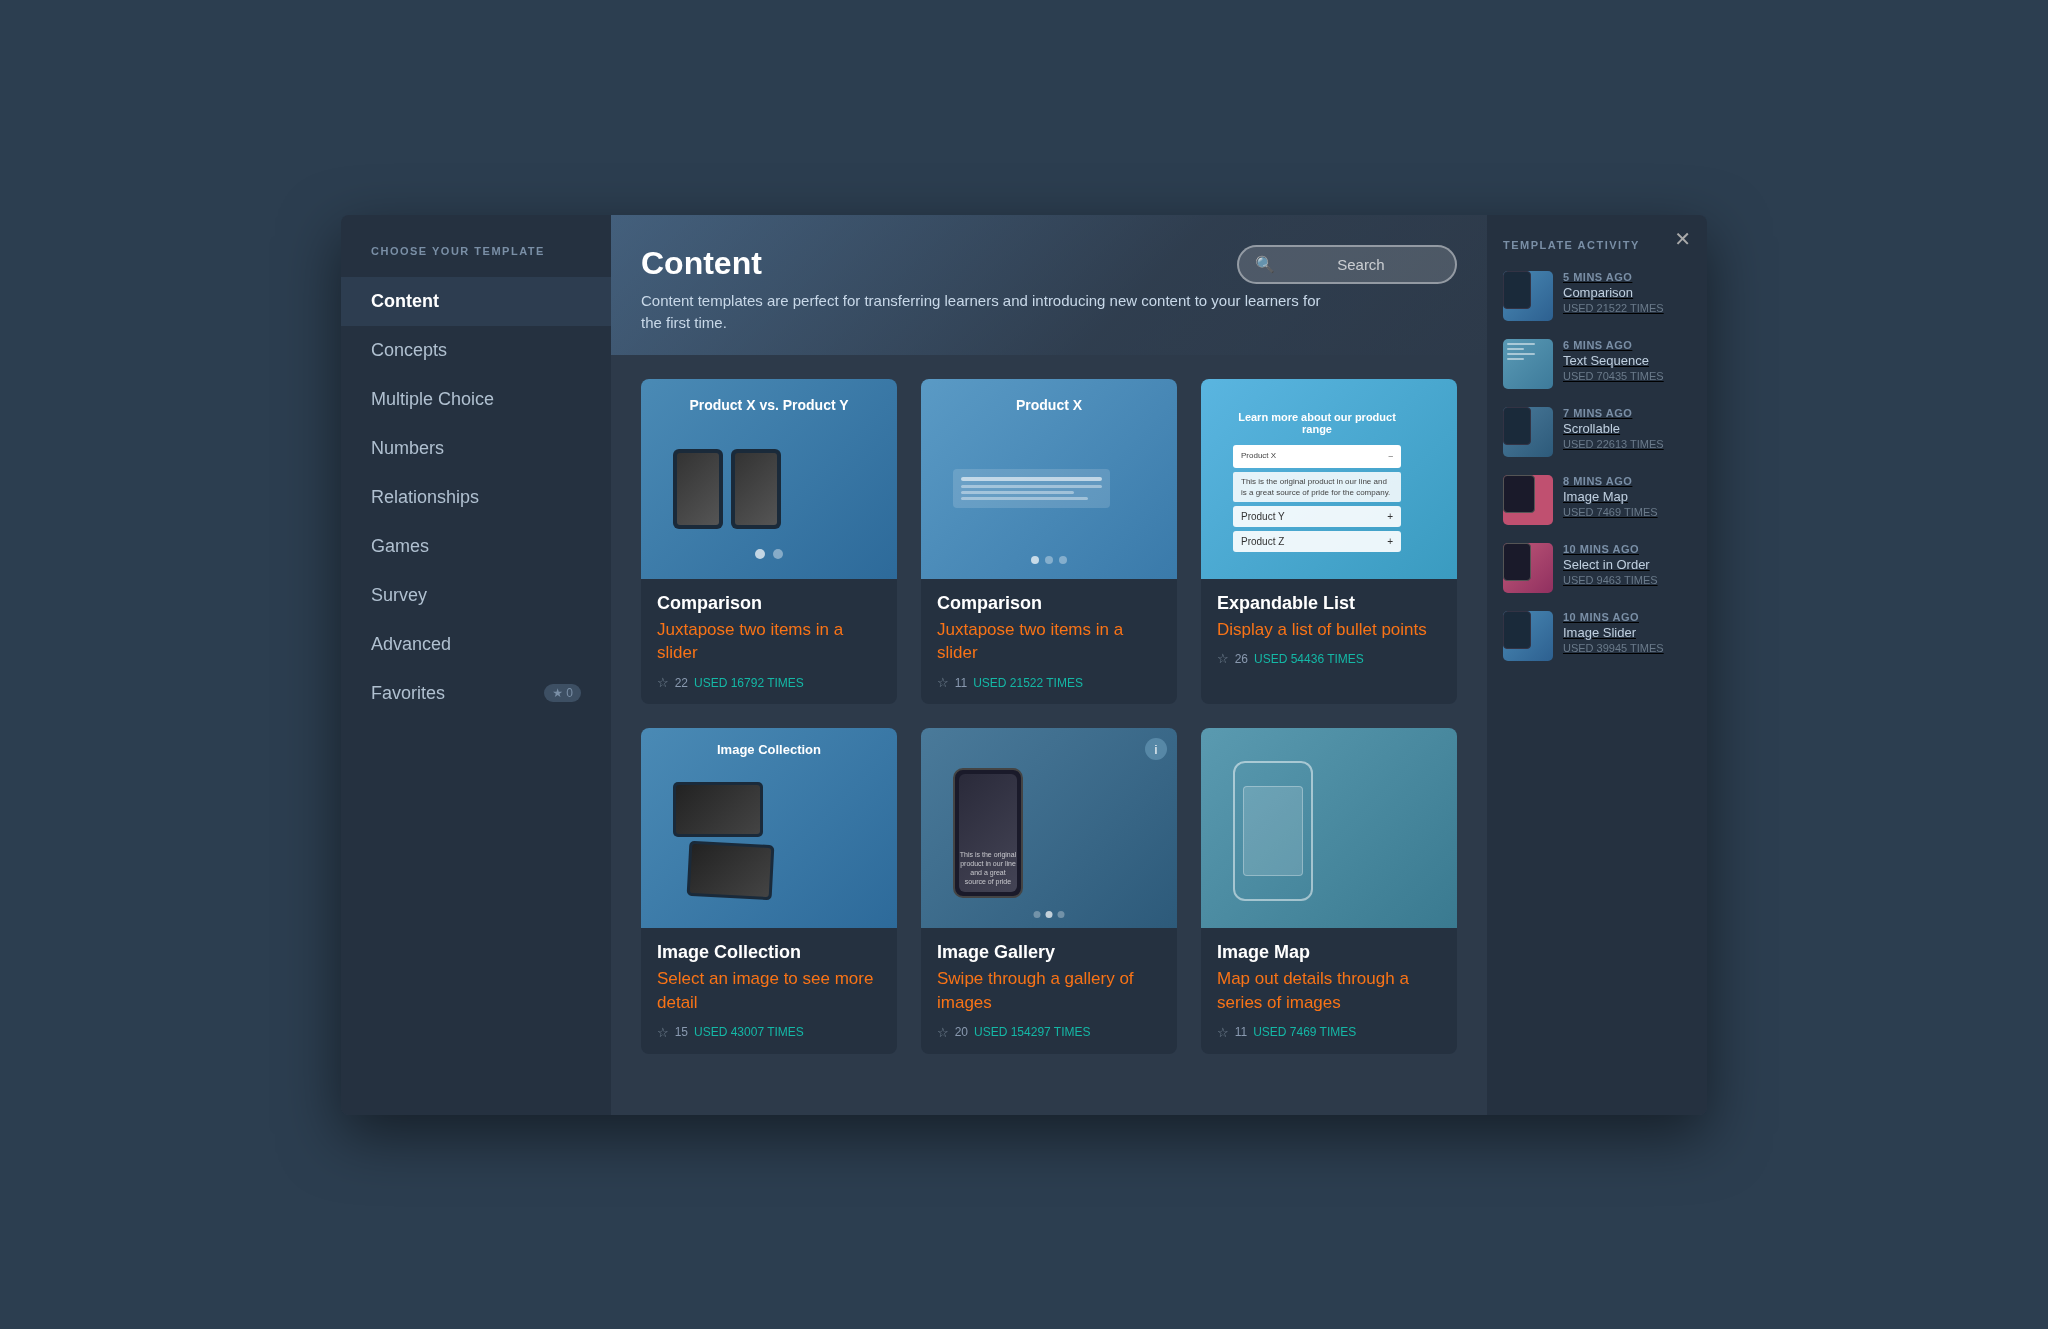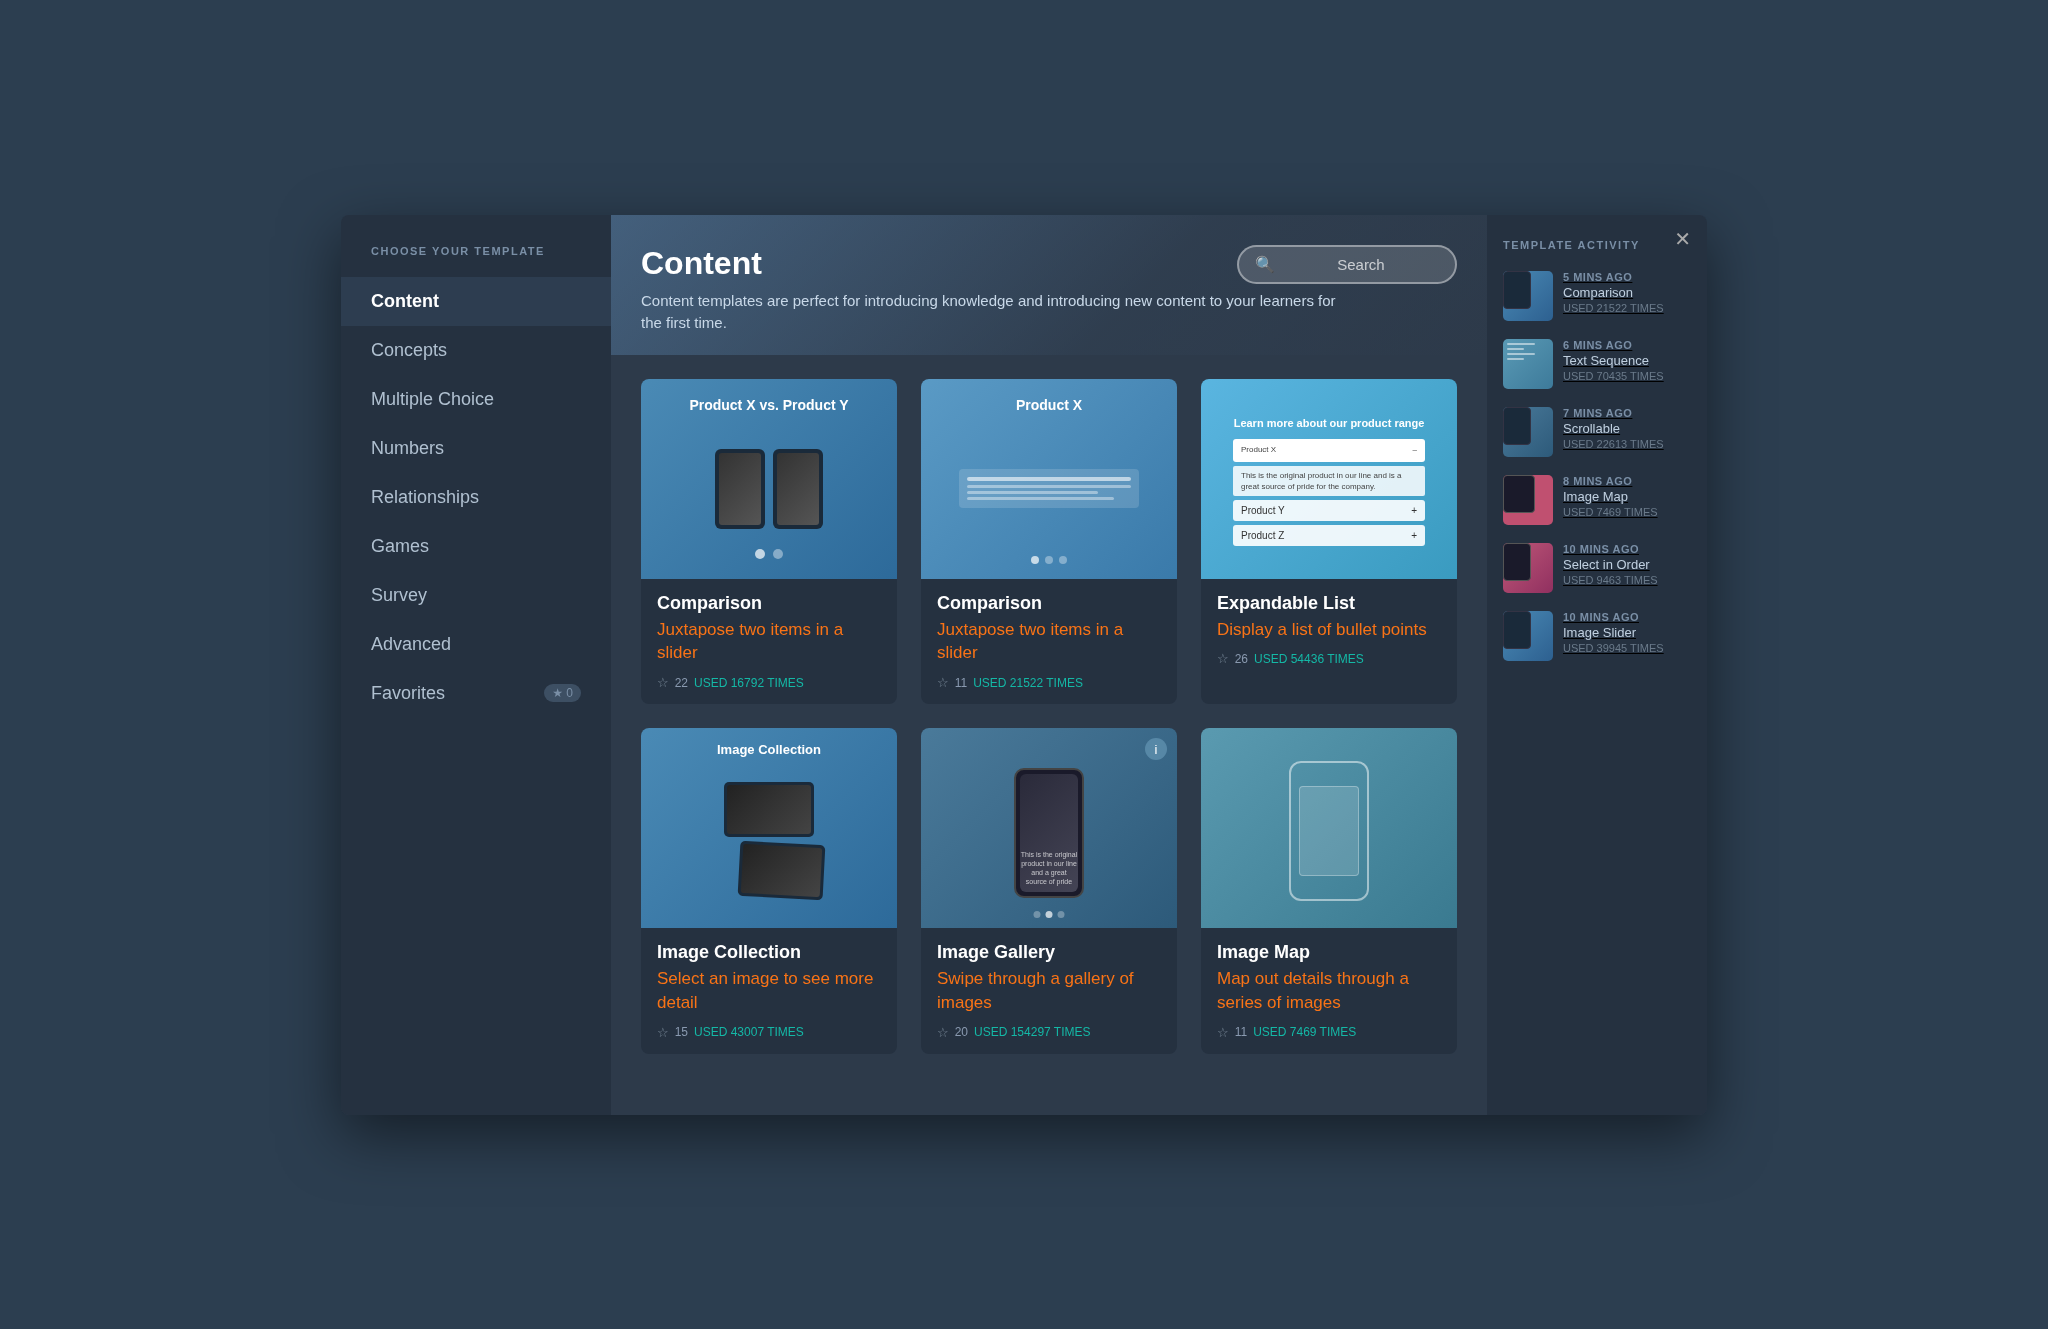--- a/index.html
+++ b/index.html
@@ -152,22 +152,22 @@
       width: 100%;
       height: 200px;
       position: relative;
       overflow: hidden;
     }
     .template-thumb-bg {
       width: 100%;
       height: 100%;
       display: flex;
       align-items: center;
-      justify-content: center;
       position: relative;
+      padding-left: 32px;
     }
     
     .thumb-comparison1 {
       background: linear-gradient(135deg, #4a8ab5 0%, #2d6a9a 100%);
     }
     .thumb-comparison1 .thumb-label {
       position: absolute;
       top: 18px;
       left: 0; right: 0;
       text-align: center;
@@ -464,21 +464,21 @@
       <span>Favorites</span>
       <span class="badge">★ 0</span>
     </div>
   </div>
 
   <div class="main">
     <div class="main-header">
       <div class="main-header-bg"></div>
       <div class="main-header-content">
         <div class="main-title">Content</div>
-        <div class="main-desc">Content templates are perfect for introducing knowledge and introducing new content to your learners for the first time.</div>
+        <div class="main-desc">Content templates are perfect for transferring learners and introducing new content to your learners for the first time.</div>
       </div>
       <div class="search-bar">
         <div class="search-input-wrap">
           <span class="search-icon">🔍</span>
           <input type="text" placeholder="Search" style="">
         </div>
       </div>
     </div>
 
     <div class="templates-grid">

